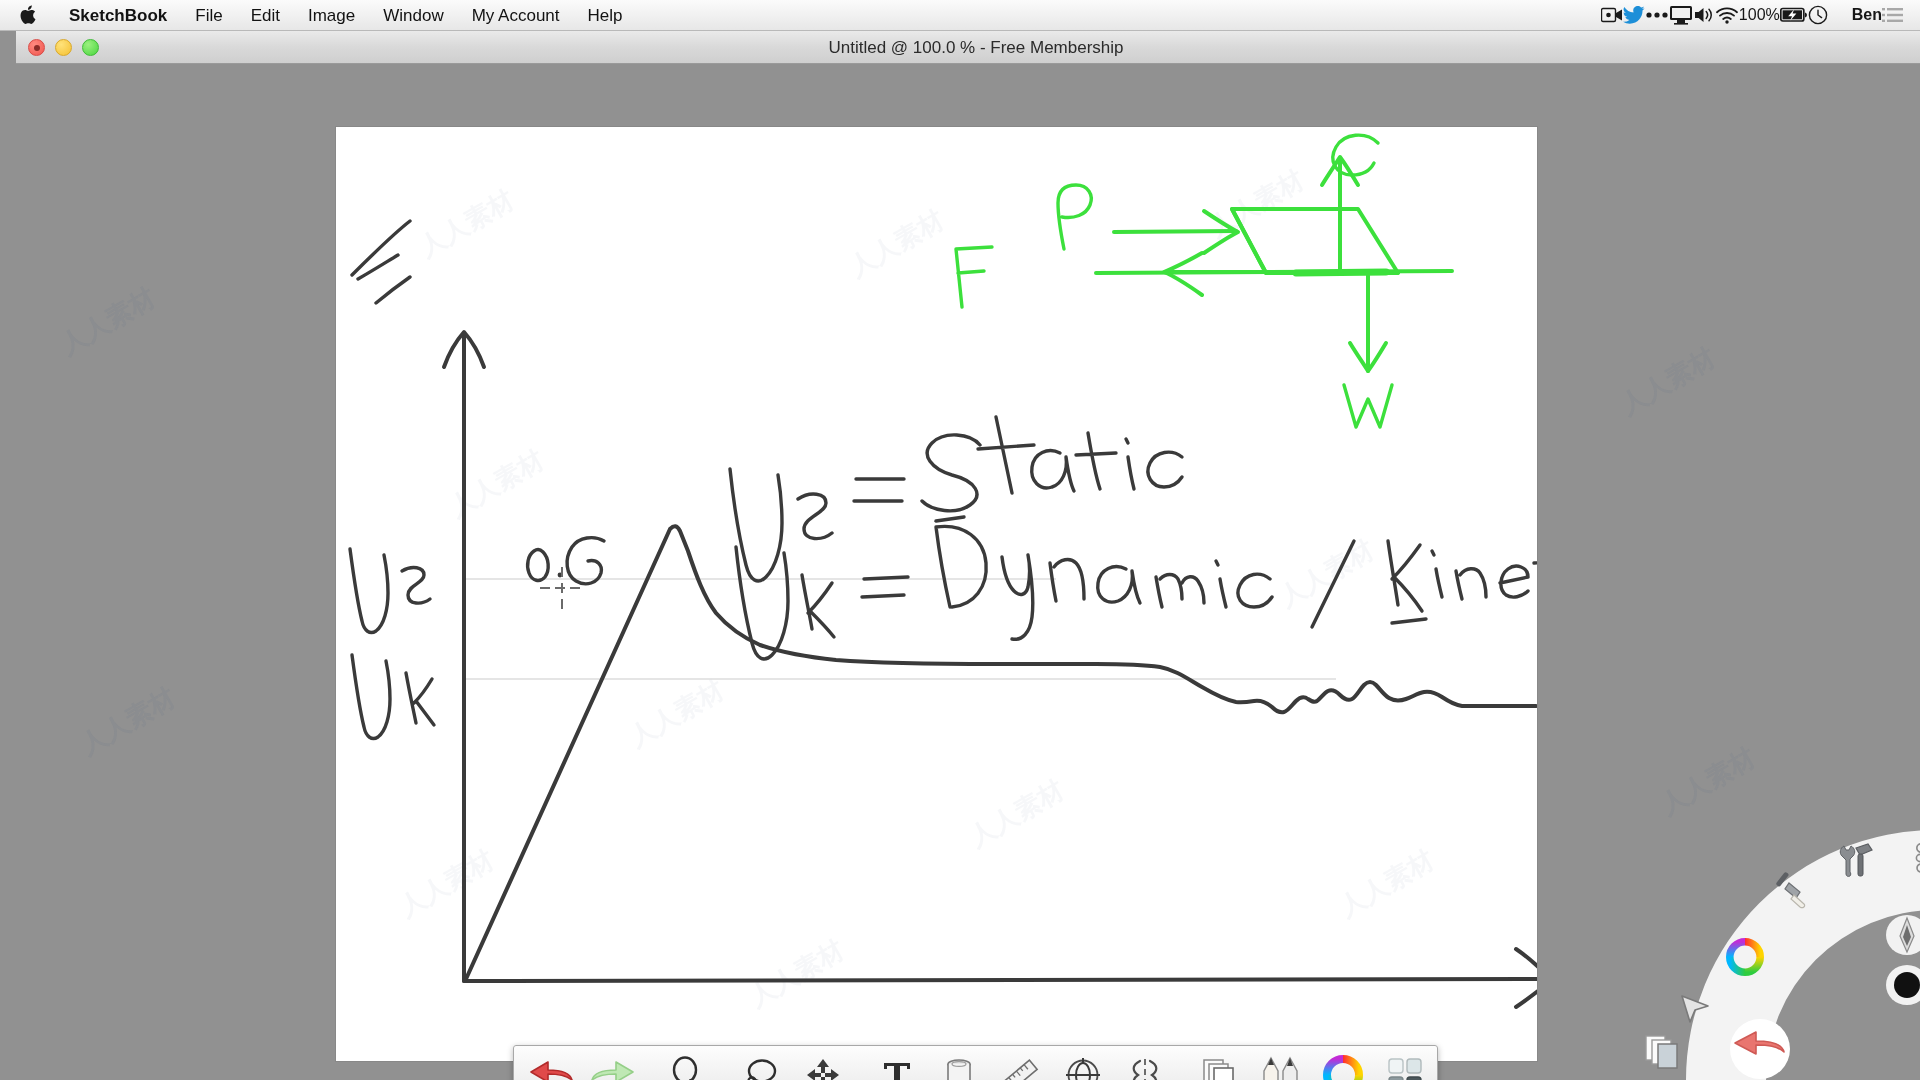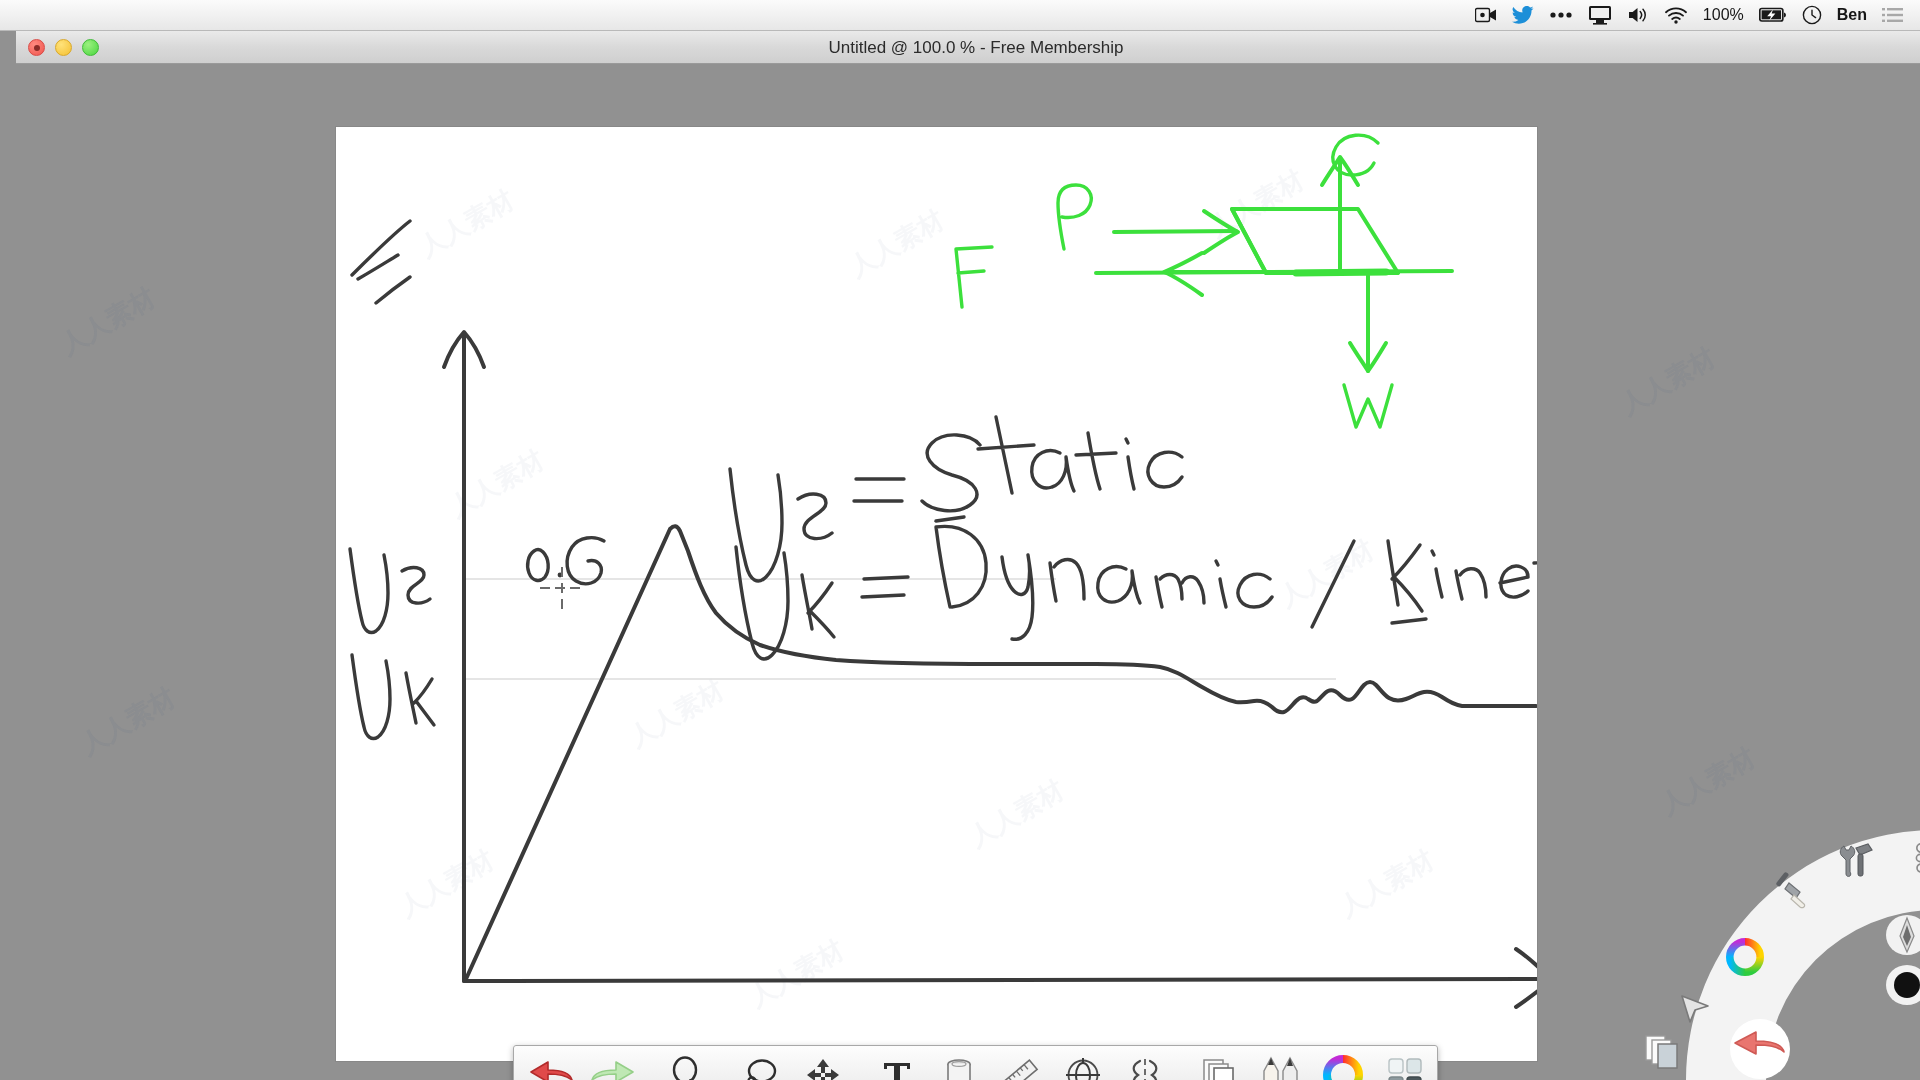--- a/index.html
+++ b/index.html
@@ -21,24 +21,24 @@
   }
   #menu-left { display:flex; align-items:center; height:31px; }
   .menu-item {
     padding:0 14px; height:31px; line-height:31px;
     font-size:17px; color:#121212; white-space:nowrap; cursor:default;
   }
   .menu-item.bold { font-weight:bold; }
   .apple-logo { padding:0 16px 0 20px; height:31px; display:flex; align-items:center; }
   #menu-right {
     margin-left:auto; display:flex; align-items:center; height:31px;
-    padding-right:16px; gap:15px;
+    padding-right:16px; 
   }
   .status-item { display:flex; align-items:center; height:31px; cursor:default; }
-  .status-text { font-size:16px; color:#161616; font-weight:bold; }
+  .status-text { font-size:16px; color:#161616; font-weight:bold;padding-left:24px; }
   .pct-text { font-size:16px; color:#161616; }
 
   
   #window {
     position:absolute; left:0; top:31px; width:1920px; height:1049px;
     background:#919191;
     margin-left:16px;
   }
   #titlebar {
     position:absolute; left:0; top:0; width:1920px; height:33px;
@@ -106,20 +106,34 @@
     position:absolute; right:10px; bottom:10px;
     font-size:62px; font-weight:bold; color:rgba(255,255,255,0.62);
     font-family:"DejaVu Sans", sans-serif; letter-spacing:-2px;
     pointer-events:none; user-select:none; z-index:52;
   }
 </style>
 </head>
 <body>
 
 <div id="menubar">
+  <div id="menu-left">
+    <div class="apple-logo">
+      <svg width="19" height="22" viewBox="0 0 19 22">
+          <path fill="#1a1a1a" d="M13.1 11.4c0-2.4 1.9-3.5 2-3.6-1.1-1.6-2.8-1.8-3.4-1.8-1.5-.2-2.8.8-3.6.8-.7 0-1.8-.8-3-.8-1.6 0-3 .9-3.8 2.3-1.6 2.8-.4 7 1.2 9.3.8 1.1 1.7 2.4 2.9 2.3 1.2 0 1.6-.7 3-.7s1.8.7 3 .7c1.3 0 2.1-1.1 2.8-2.3.9-1.3 1.3-2.6 1.3-2.6s-2.4-1-2.4-3.6zM10.8 4.4C11.5 3.6 11.9 2.5 11.8 1.4c-.9 0-2.1.6-2.8 1.4-.6.7-1.2 1.9-1 3 1 .1 2.1-.5 2.8-1.4z"></path>
+        </svg>
+    </div>
+    <div class="menu-item bold">SketchBook</div>
+    <div class="menu-item">File</div>
+    <div class="menu-item">Edit</div>
+    <div class="menu-item">Image</div>
+    <div class="menu-item">Window</div>
+    <div class="menu-item">My Account</div>
+    <div class="menu-item">Help</div>
+  </div>
 
   <div id="menu-right">
     <div class="status-item">
       <svg width="22" height="16" viewBox="0 0 22 16">
           <rect x="0.5" y="1.5" width="14" height="13" rx="1.5" fill="none" stroke="#1a1a1a" stroke-width="1.4"></rect>
           <circle cx="7.5" cy="8" r="2.3" fill="#1a1a1a"></circle>
           <path d="M15 6 L21 2.5 L21 13.5 L15 10 Z" fill="#1a1a1a"></path>
         </svg>
     </div>
     <div class="status-item">

